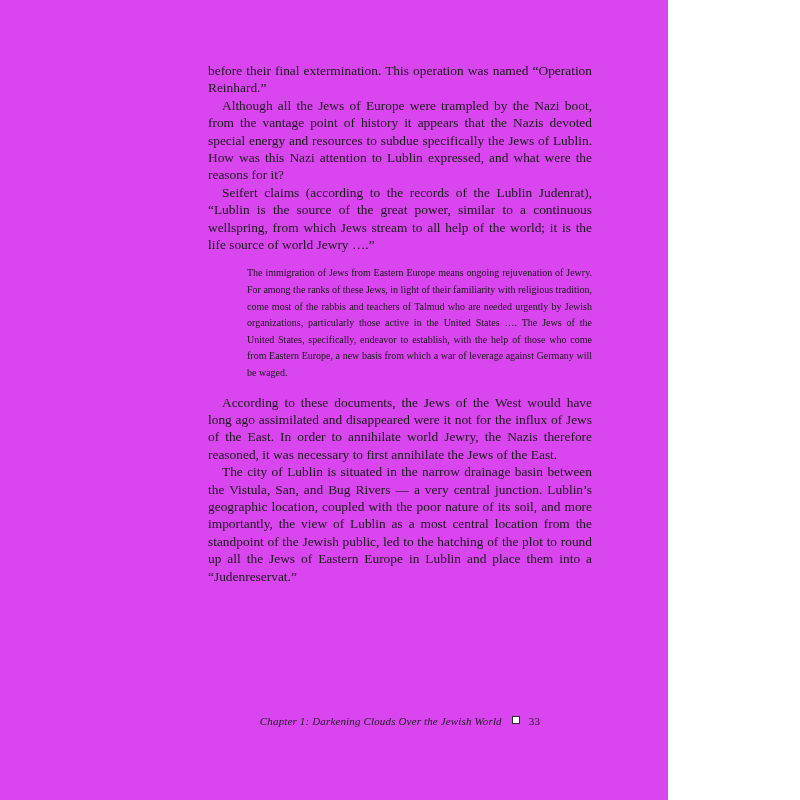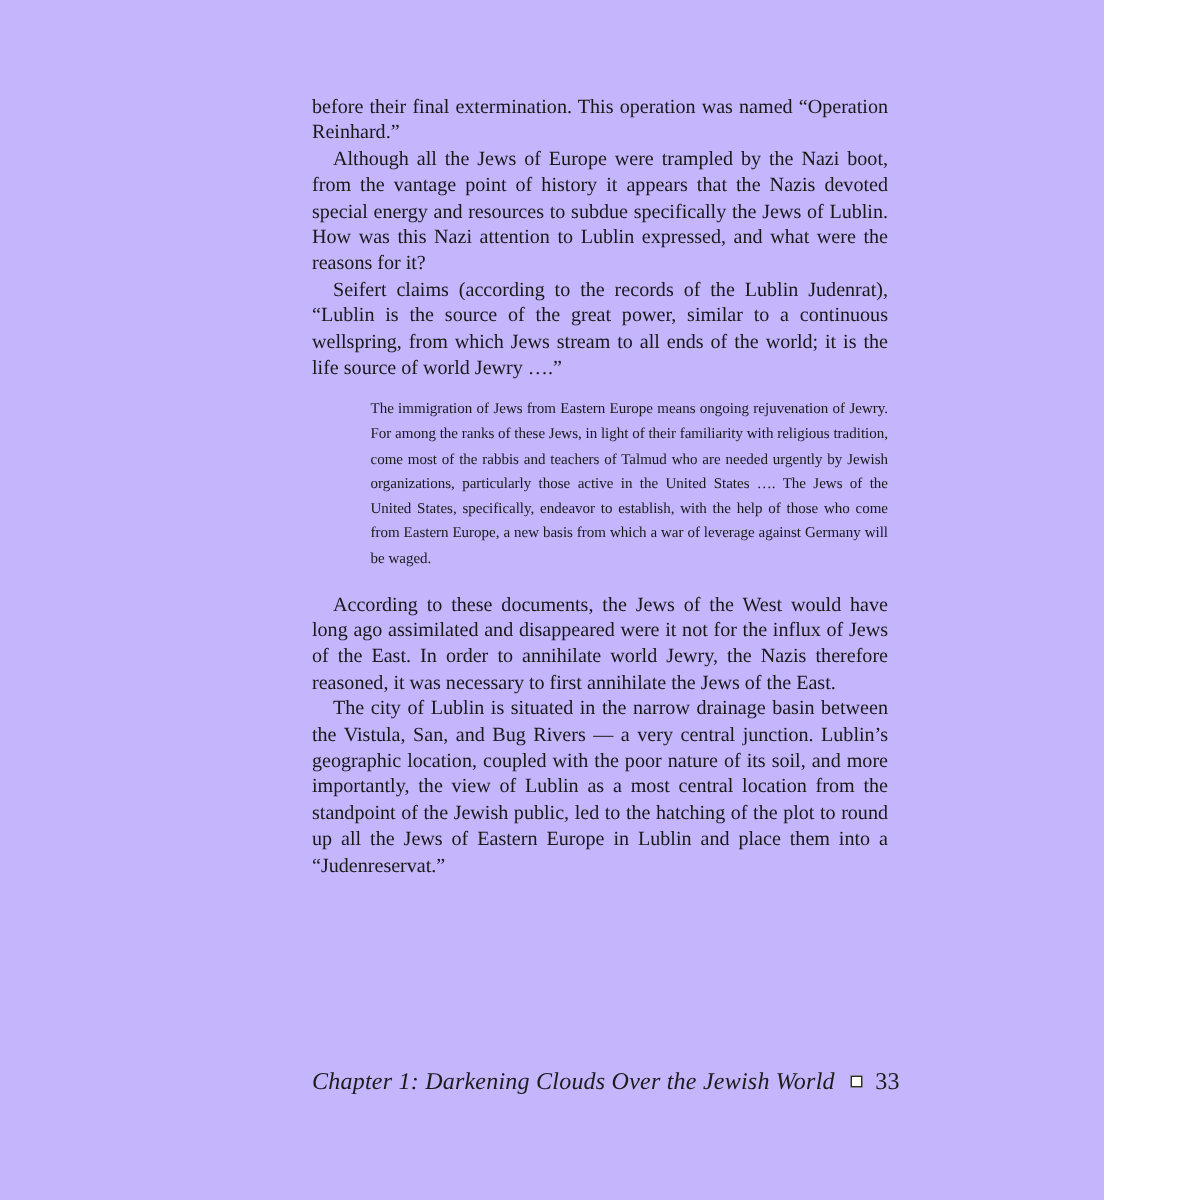--- a/index.html
+++ b/index.html
@@ -9,23 +9,23 @@
   }
   body {
     width: 800px;
     height: 800px;
     overflow: hidden;
     font-family: "Liberation Serif", "DejaVu Serif", serif;
     color: #1a1a1a;
   }
   #page {
     position: relative;
-    width: 736px;
+    width: 668px;
     height: 800px;
-    background: #c4b5fd;
+    background: #d946ef;
   }
   #text-block {
     position: absolute;
     left: 208px;
     top: 62px;
     width: 384px;
   }
   p.body-par {
     margin: 0;
     font-size: 13.4px;
@@ -50,22 +50,22 @@
   #quote-wrap {
     margin-top: 12px;
     margin-bottom: 12px;
     padding-left: 39px;
   }
   #footer {
     position: absolute;
     left: 208px;
     top: 714px;
     width: 384px;
-    text-align: left;
-    font-size: 16px;
+    text-align: center;
+    font-size: 11px;
     line-height: 15px;
     color: #1c1c1c;
     white-space: nowrap;
   }
   #footer .chapter-title {
     font-style: italic;
     letter-spacing: 0.15px;
   }
   #footer .sq-sep {
     display: inline-block;
@@ -85,21 +85,21 @@
 
 <div id="page">
 
   <div id="text-block">
 
     <p class="body-par no-indent">before their final extermination. This operation was named “Opera­tion Reinhard.”</p>
 
     <p class="body-par">Although all the Jews of Europe were trampled by the Nazi boot, from the vantage point of history it appears that the Nazis devoted special energy and resources to subdue specifically the Jews of Lublin. How was this Nazi attention to Lublin expressed, and what were the reasons for it?</p>
 
 
-    <p class="body-par">Seifert claims (according to the records of the Lublin Judenrat), “Lublin is the source of the great power, similar to a continuous wellspring, from which Jews stream to all ends of the world; it is the life source of world Jewry ….”</p>
+    <p class="body-par">Seifert claims (according to the records of the Lublin Judenrat), “Lublin is the source of the great power, similar to a continuous wellspring, from which Jews stream to all help of the world; it is the life source of world Jewry ….”</p>
 
 
     <div id="quote-wrap">
       <blockquote class="quote-block">The immigration of Jews from Eastern Europe means ongoing rejuvenation of Jewry. For among the ranks of these Jews, in light of their familiarity with religious tradition, come most of the rabbis and teachers of Talmud who are needed urgently by Jewish organizations, particularly those active in the United States …. The Jews of the United States, specifically, endeavor to establish, with the help of those who come from Eastern Europe, a new basis from which a war of leverage against Germany will be waged.</blockquote>
     </div>
 
     <p class="body-par">According to these documents, the Jews of the West would have long ago assimilated and disappeared were it not for the influx of Jews of the East. In order to annihilate world Jewry, the Nazis therefore reasoned, it was necessary to first annihilate the Jews of the East.</p>
 
     <p class="body-par">The city of Lublin is situated in the narrow drainage basin between the Vistula, San, and Bug Rivers — a very central junction. Lublin’s geographic location, coupled with the poor nature of its soil, and more importantly, the view of Lublin as a most central location from the standpoint of the Jewish public, led to the hatching of the plot to round up all the Jews of Eastern Europe in Lublin and place them into a “Judenreservat.”</p>
 

